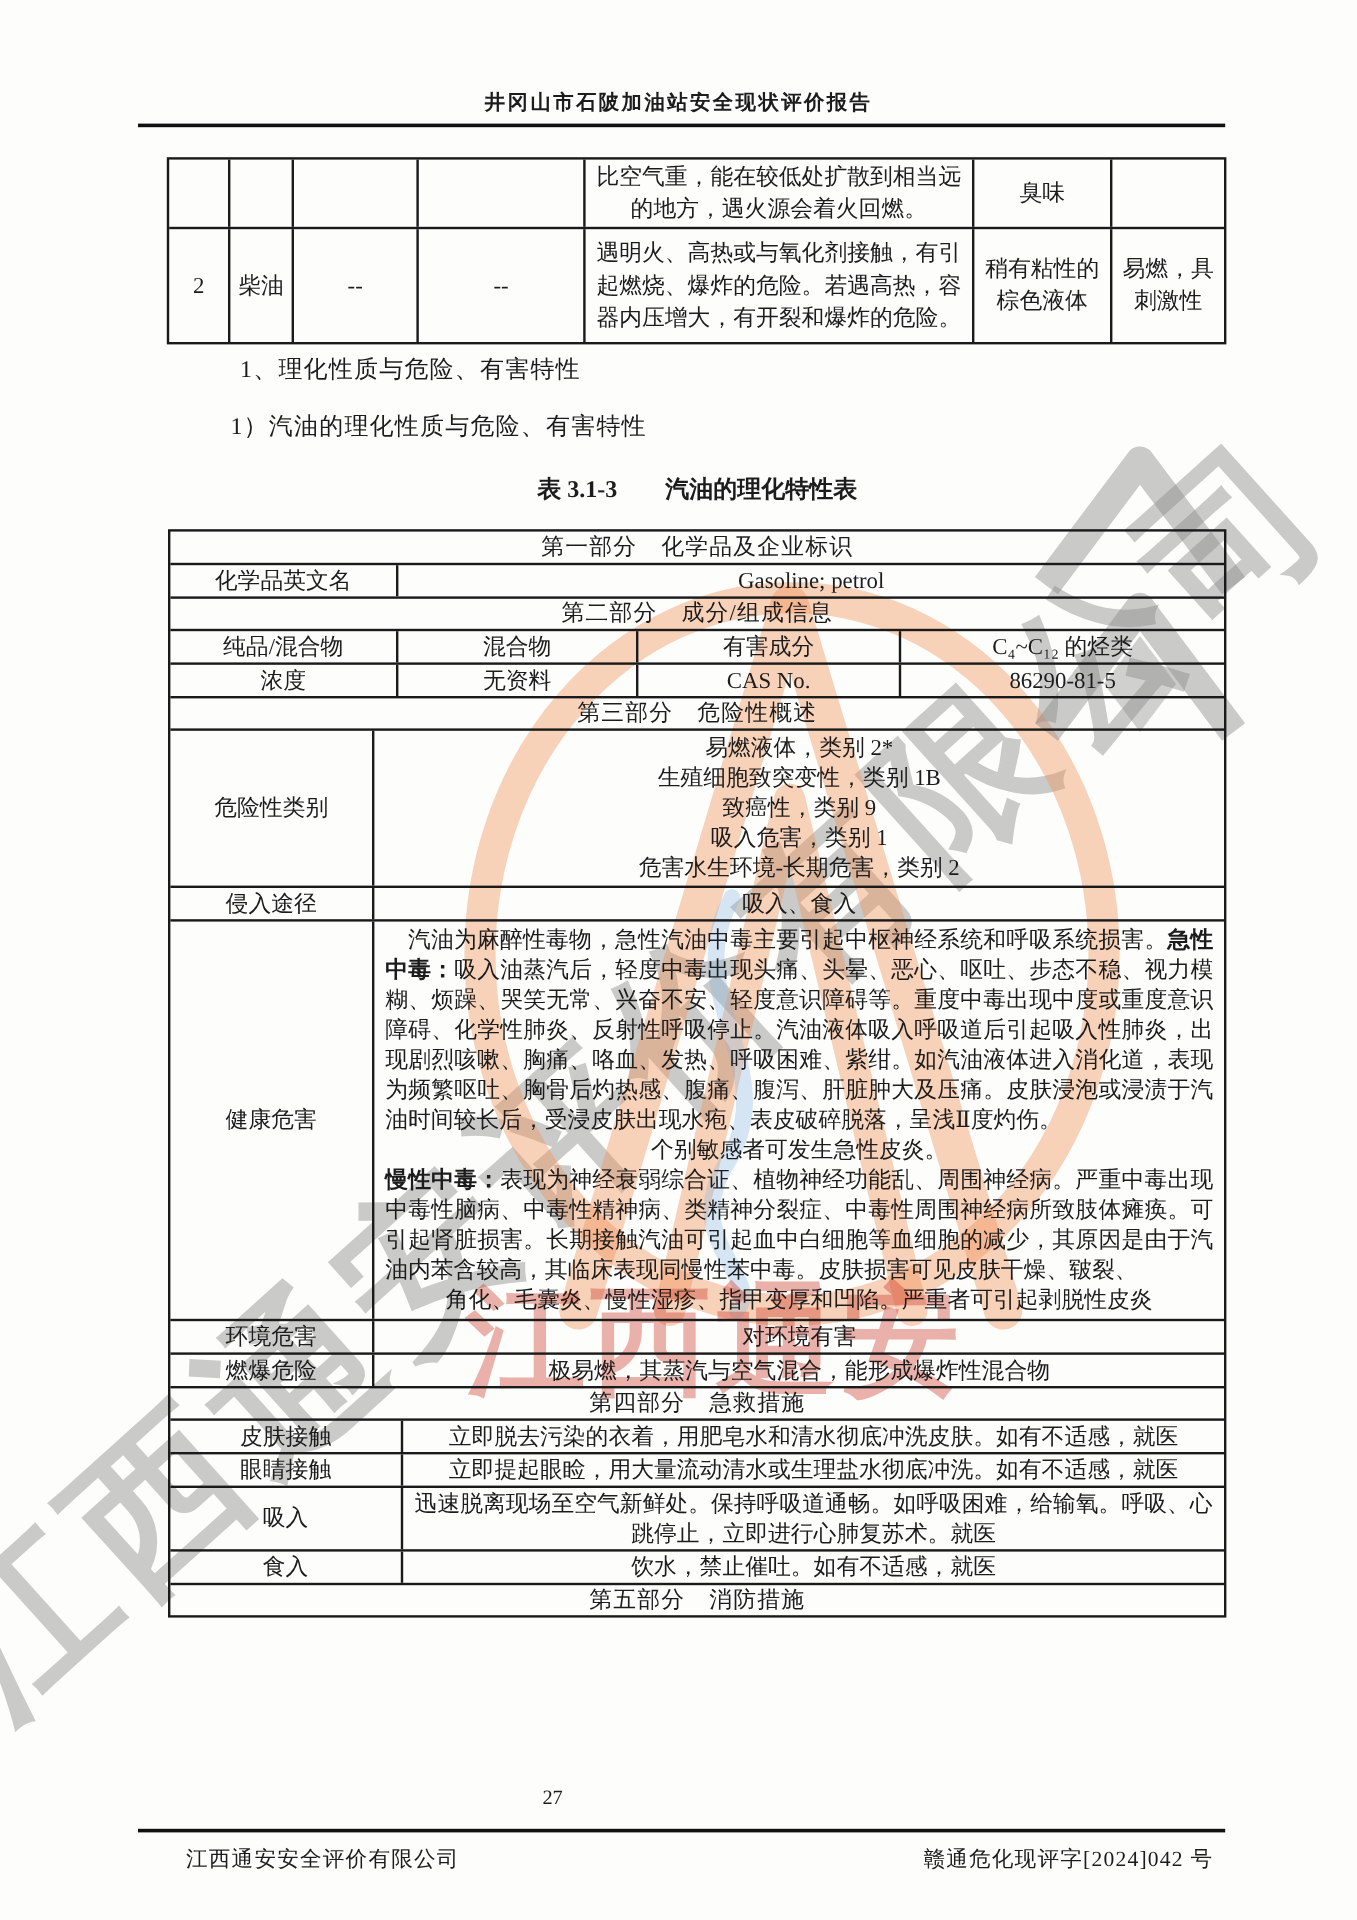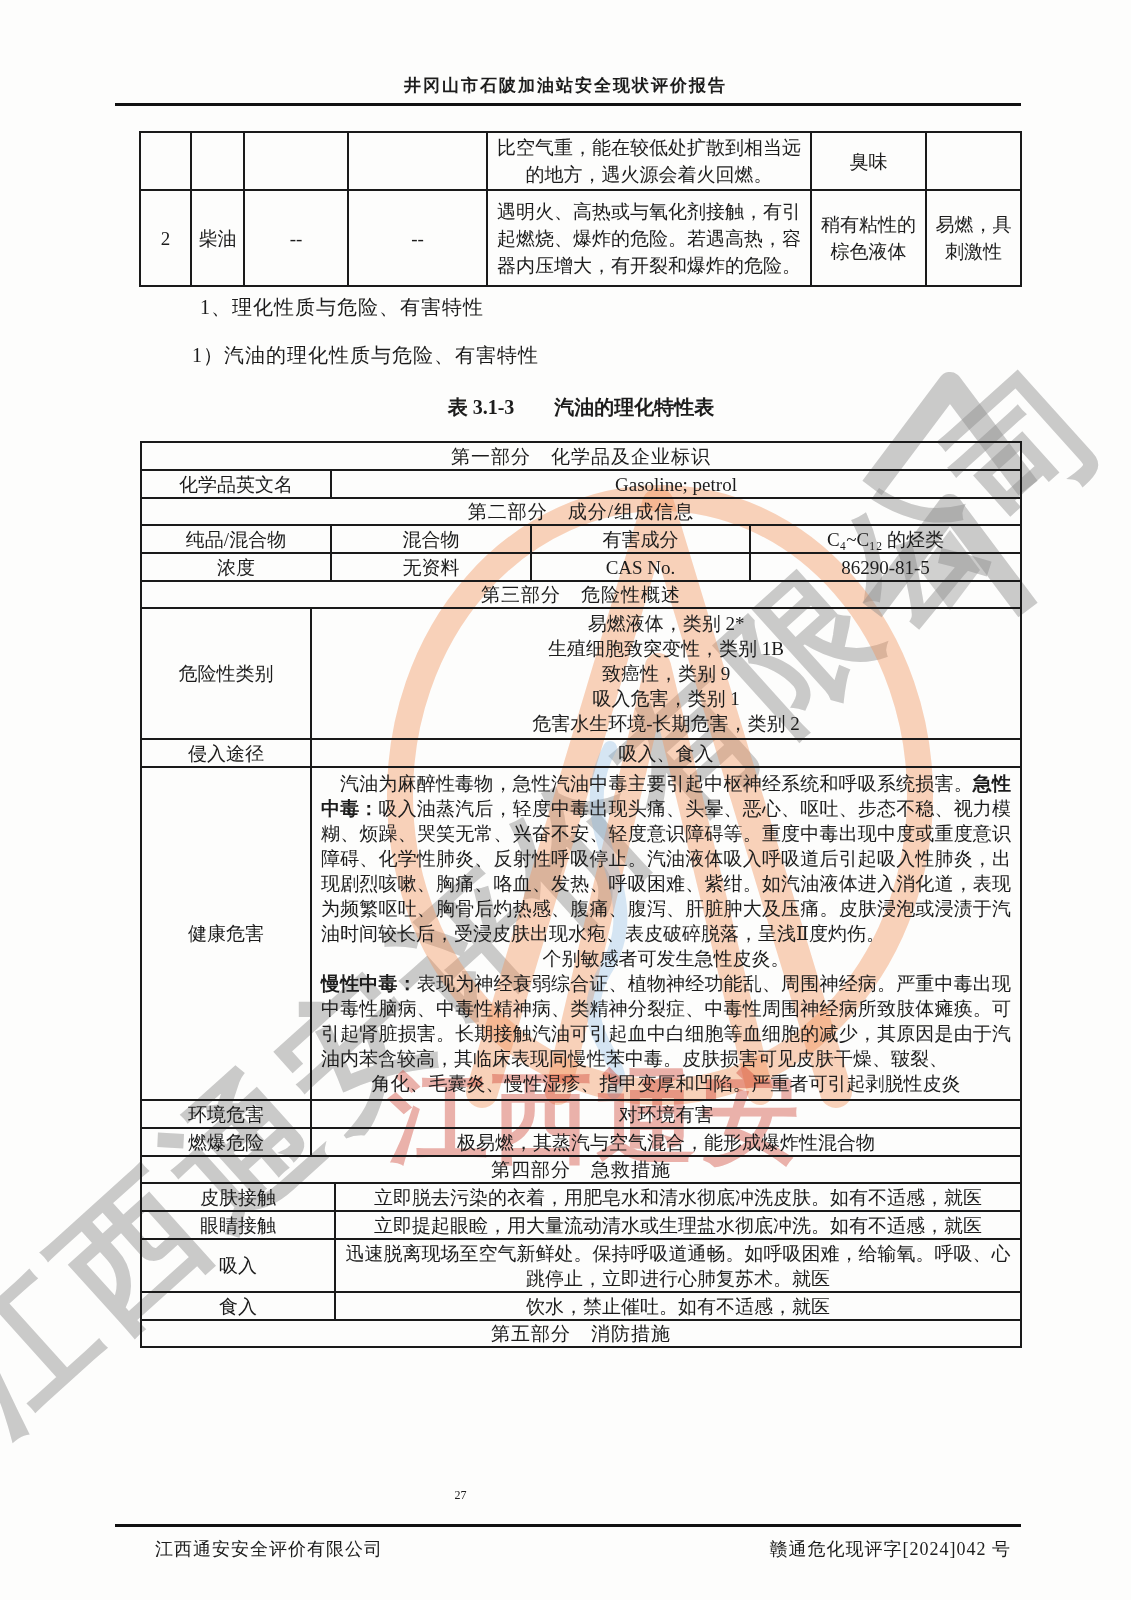--- a/index.html
+++ b/index.html
@@ -44,21 +44,21 @@
   .m-cell + .m-cell{border-left:2px solid #1a1a1a;}
   .m-cell.vblock{display:block;}
   .m-cell.just{text-align:justify;}
   .listv{padding:2px 6px;}
   .listv .ln{text-align:center;}
   .parav{padding:3px 9px;text-align:justify;}
   .parav .blk{text-align:justify;}
   .parav .blk.center{text-align:center;}
   .parav .blk.indent{text-indent:1em;}
   .b{font-weight:700;}
-  .page-number{position:absolute;left:0;top:1488px;width:921px;text-align:center;font-size:12px;}
+  .page-number{position:absolute;left:0;top:1488px;width:921px;text-align:center;font-size:17px;}
   .footer-rule{position:absolute;left:115px;top:1524px;width:906px;height:3px;background:#111;}
   .footer-left{position:absolute;left:155px;top:1537px;font-size:18px;letter-spacing:1px;}
   .footer-right{position:absolute;right:120px;top:1537px;font-size:18px;letter-spacing:1px;}
 </style>
 </head>
 <body>
 
 <div class="page">
 
   <div class="wm-layer">

